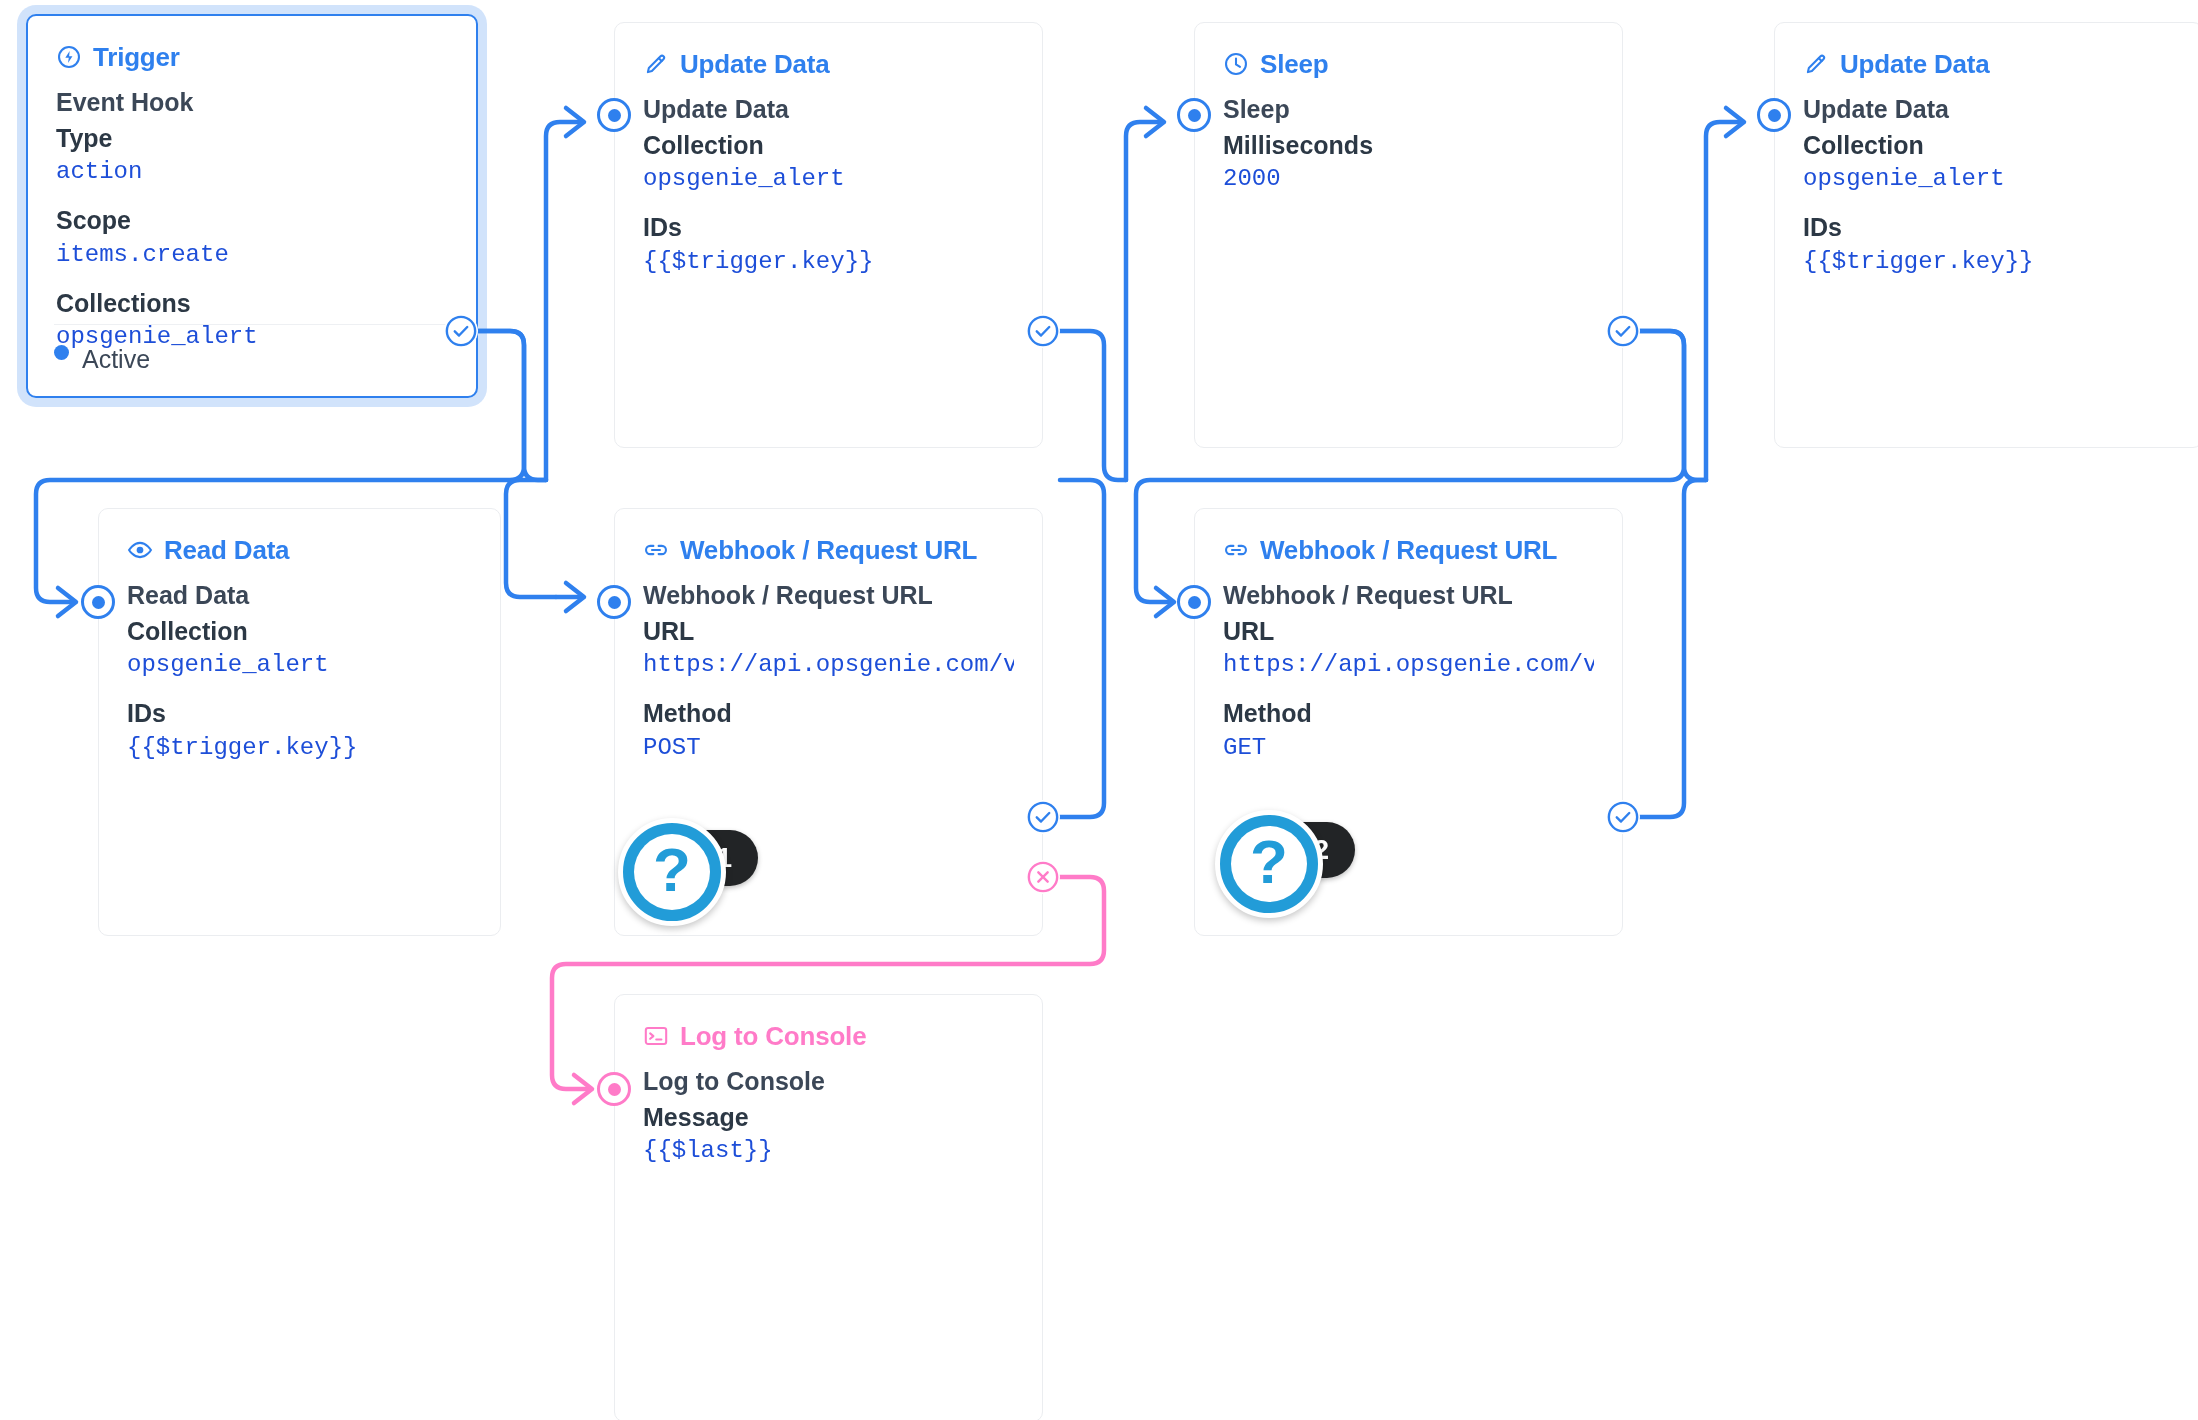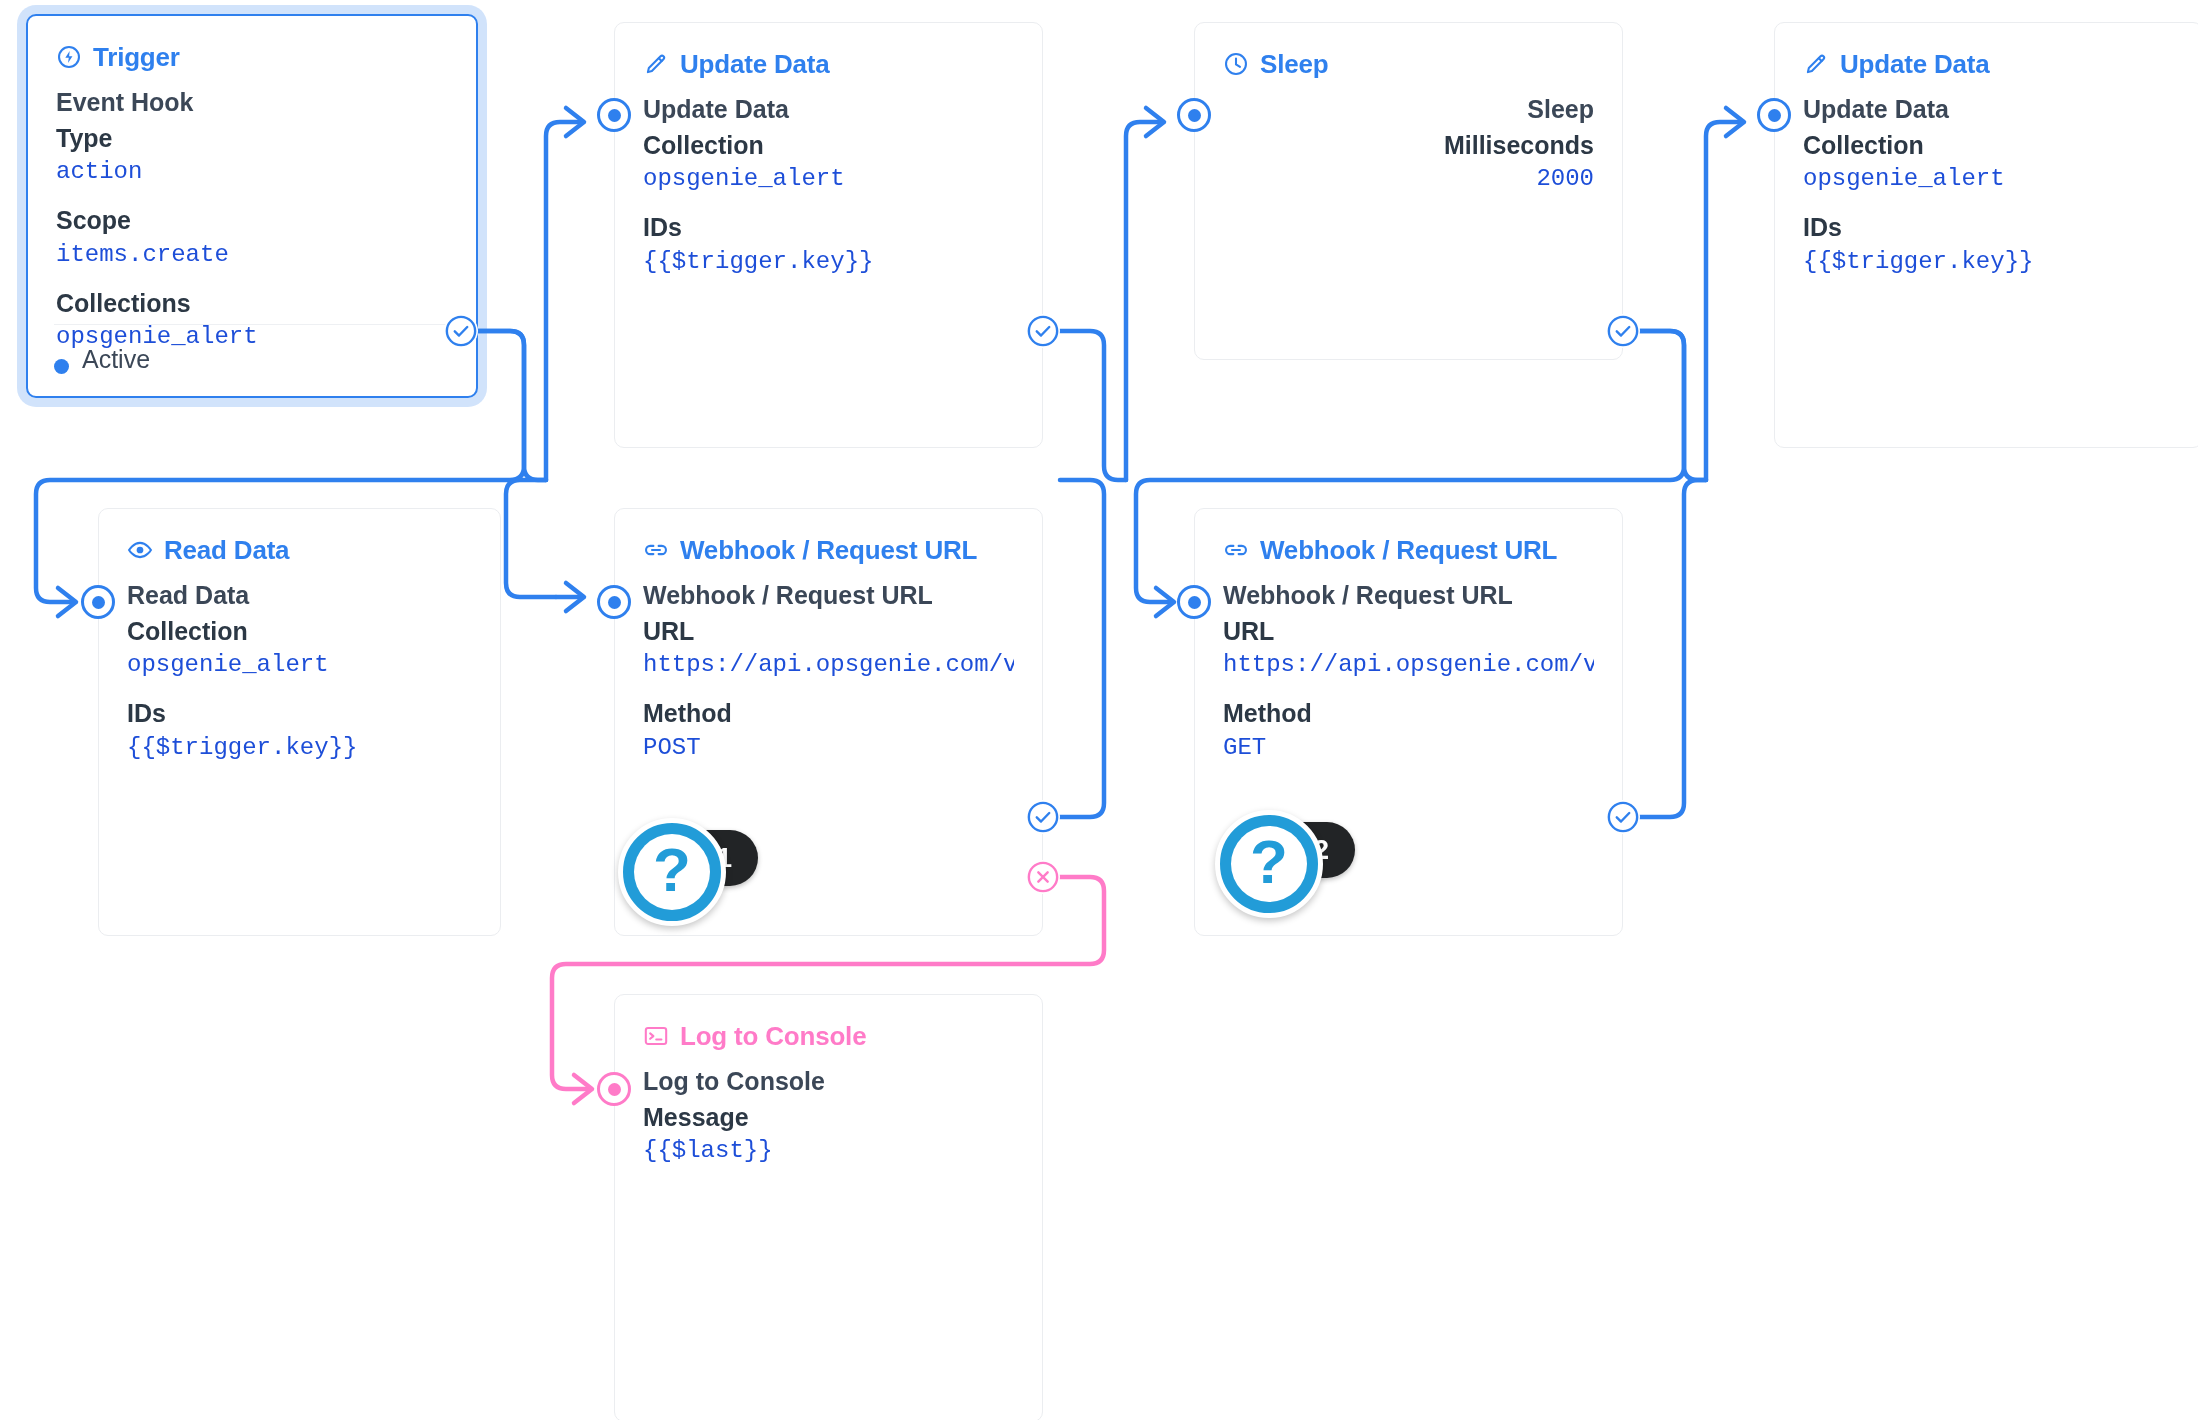--- a/index.html
+++ b/index.html
@@ -36,21 +36,21 @@
   .nb-val{
     font-family:"Liberation Mono", monospace;
     font-size:24px;color:#1d4ed8;line-height:1.38;margin-bottom:16px;
     white-space:nowrap;overflow:hidden;
   }
   .nb-val.last{margin-bottom:0;}
 
   .node-foot{
     position:absolute;left:26px;right:26px;bottom:22px;
     border-top:1px solid #eef0f3;padding-top:20px;
-    display:flex;align-items:flex-end;gap:13px;
+    display:flex;align-items:flex-start;gap:13px;
   }
   .dot{width:15px;height:15px;border-radius:50%;background:#2F80EE;flex:0 0 15px;}
   .foot-label{font-size:25px;color:#3B4757;}
 
   
   .port{position:absolute;width:34px;height:34px;border-radius:50%;
         background:#fff;box-sizing:border-box;display:flex;align-items:center;justify-content:center;}
   .port svg{display:block;}
 
   .in-port{
@@ -185,21 +185,21 @@
   <div class="in-port" style="left:597px;top:98px;">
       <i></i>
     </div>
   <div class="port" style="left:1026px;top:314px;">
     <svg width="34" height="34" viewBox="0 0 24 24" fill="#fff" stroke="#2F80EE" stroke-width="1.7">
       <circle cx="12" cy="12" r="10"></circle>
         <path d="M7.6 12.2 l3 3 l5.8 -6" fill="none" stroke-linecap="round" stroke-linejoin="round"></path>
     </svg>
   </div>
 
-  <div class="node" style="left:1194px;top:22px;width:429px;height:338px;text-align:right;">
+  <div class="node" style="left:1194px;top:22px;width:429px;height:426px;">
     <div class="node-head">
       <span class="ico">
         <svg width="26" height="26" viewBox="0 0 24 24" fill="none" stroke="#2F80EE" stroke-width="1.9" stroke-linecap="round">
           <circle cx="12" cy="12" r="9.2"></circle>
             <path d="M12 6.9 V12.3 L15.7 14.6"></path>
         </svg>
       </span>
       <span>Sleep</span>
     </div>
     <div class="node-body">

